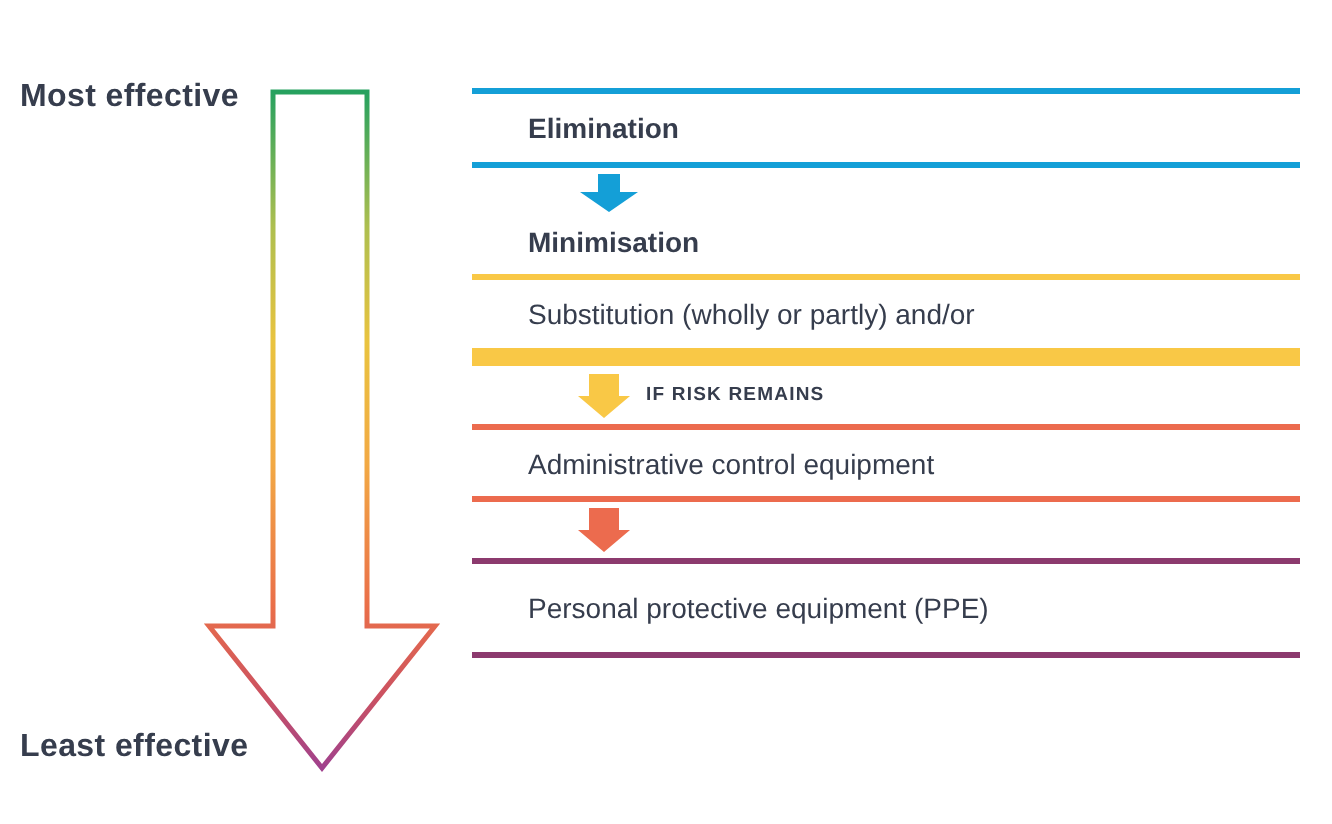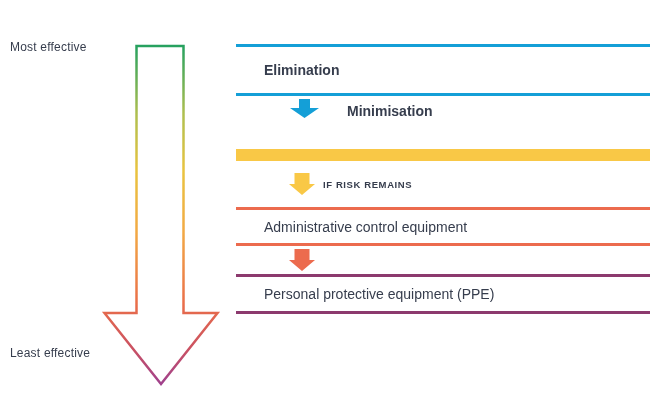--- a/index.html
+++ b/index.html
@@ -7,26 +7,26 @@
     position:relative;
     width:666px; height:412px;
     background:#ffffff;
     font-family:"Liberation Sans", sans-serif;
     overflow:hidden;
   }
 
   
   .scale-label {
     position:absolute; left:10px;
-    font-size:12px; font-weight:normal;
+    font-size:16px; font-weight:bold;
     color:var(--text, #363d4d);
     letter-spacing:0.2px;
   }
   .scale-label.most  { top:40px; }
-  .scale-label.least { top:346px; }
+  .scale-label.least { top:365px; }
 
   
   .big-arrow { position:absolute; left:100px; top:40px; }
 
   
   .hier {
     position:absolute; left:236px; top:44px; width:414px;
     display:flex; flex-direction:column;
   }
   .line { height:3px; width:100%; }
@@ -34,26 +34,26 @@
   .line.yellow { background:var(--yellow, #f9c846); }
   .line.orange { background:var(--orange, #ec6b4e); }
   .line.purple { background:var(--purple, #8c3a6e); }
 
   .row {
     display:flex; align-items:center;
     padding-left:28px; box-sizing:border-box;
     font-size:14px; color:var(--text, #363d4d);
   }
   .row.bold { font-weight:bold; }
-  .h34 { height:46px; } .h33 { height:33px; } .h35 { height:34px; }
-  .h29 { height:46px; } .h28 { height:28px; }
+  .h34 { height:34px; } .h33 { height:33px; } .h35 { height:44px; }
+  .h29 { height:29px; } .h28 { height:28px; }
 
   .row.gap {
     height:53px; padding-left:0;
-    flex-direction:row; align-items:stretch; justify-content:flex-start;
+    flex-direction:column; align-items:stretch; justify-content:flex-start;
   }
   .gap .step-arrow { margin:3px 0 0 54px; display:block; }
   .gap .gap-label {
     margin-top:7px; padding-left:28px;
     font-size:14px; font-weight:bold; color:var(--text, #363d4d);
   }
 
   .row.ifrisk { padding-left:53px; gap:8px; }
   .ifrisk .risk-label {
     font-size:9.5px; font-weight:bold; letter-spacing:0.6px;
@@ -98,20 +98,23 @@
 
     <div class="row gap">
       <svg class="step-arrow" width="29" height="19" viewBox="0 0 29 19">
         <polygon class="arrow-blue" points="9,0 20,0 20,9 29,9 14.5,19 0,9 9,9"></polygon>
       </svg>
       <div class="gap-label">Minimisation</div>
     </div>
 
     <div class="line yellow"></div>
 
+    <div class="row h34">
+      <span>Substitution (wholly or partly) and/or</span>
+    </div>
 
     <div class="line yellow"></div>
 
 
     <div class="line yellow"></div>
 
 
     <div class="line yellow"></div>
 
     <div class="row ifrisk h29">

